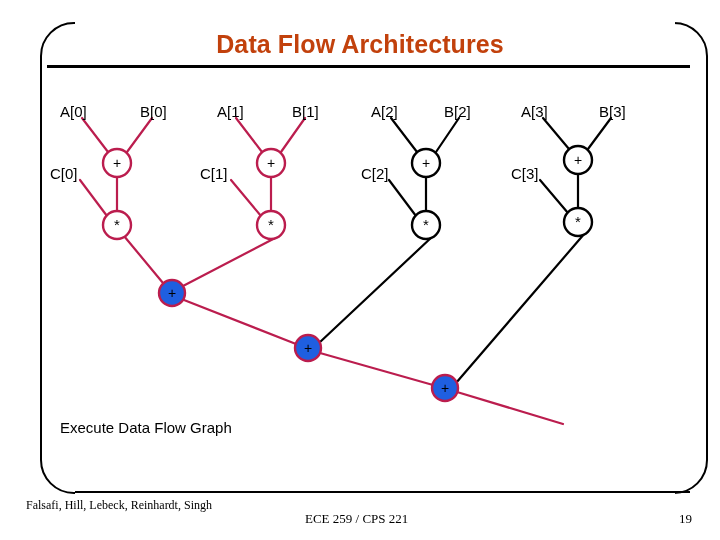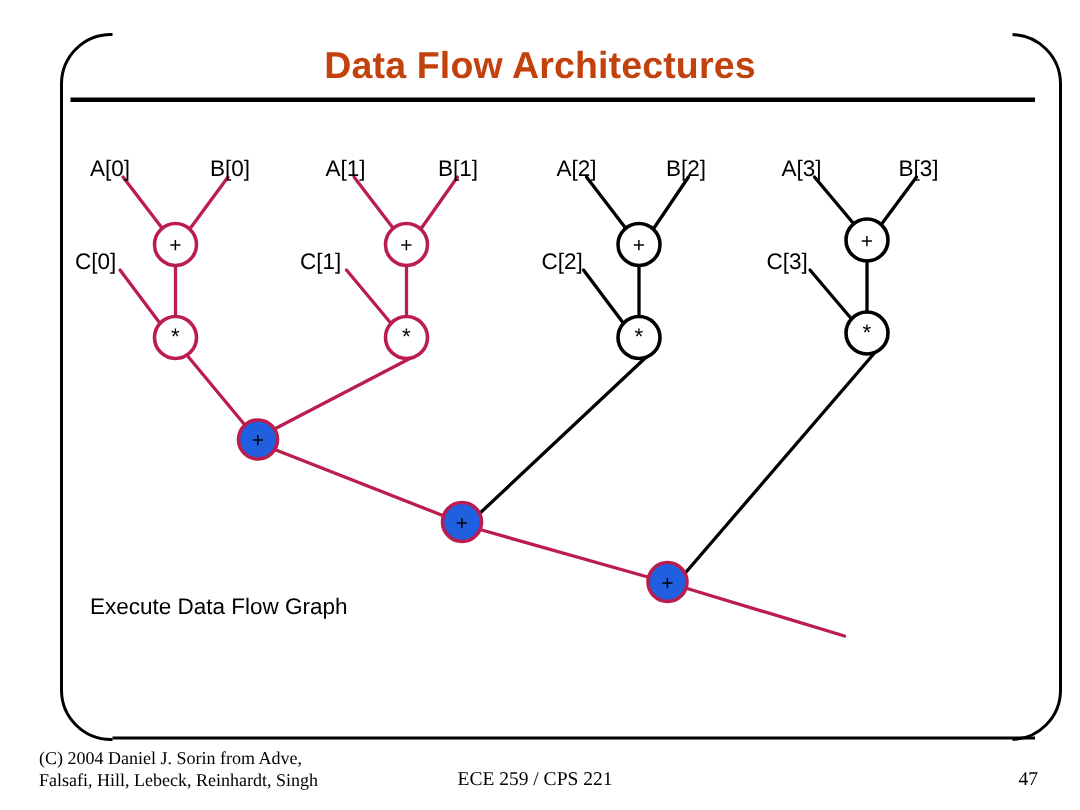--- a/index.html
+++ b/index.html
@@ -69,21 +69,21 @@
     left: 0;
     top: 0;
     width: 720px;
     height: 540px;
   }
 
   
   #note {
     position: absolute;
     left: 60px;
-    top: 394px;
+    top: 417px;
     font-size: 15px;
     color: #000000;
     line-height: 21px;
   }
   .note-line { display: block; }
 
   #copyright {
     position: absolute;
     left: 26px;
     top: 498px;
@@ -211,20 +211,19 @@
       </g>
     </svg>
 
   <div id="note">
     <span class="note-line">Execute Data Flow Graph</span>
   </div>
 
   <div id="footer-rule"></div>
 
   <div id="copyright">
-    <span class="copy-line">(C) 2004 Daniel J. Sorin from Adve,</span>
     <span class="copy-line">Falsafi, Hill, Lebeck, Reinhardt, Singh</span>
   </div>
 
   <div id="course">ECE 259 / CPS 221</div>
-  <div id="pagenum">47</div>
+  <div id="pagenum">19</div>
 
 </div>
 
 </body></html>

